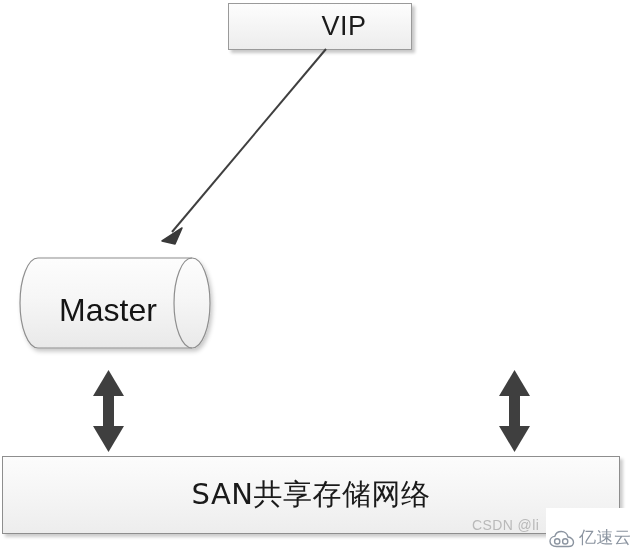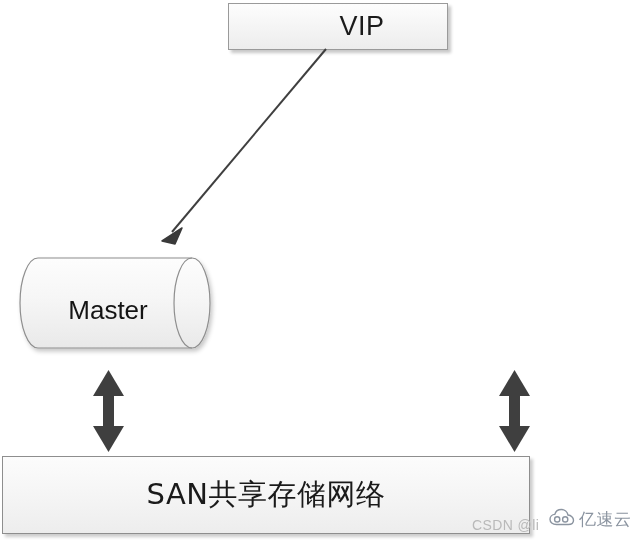--- a/index.html
+++ b/index.html
@@ -14,21 +14,21 @@
     background: #ffffff;
     overflow: hidden;
     font-family: "Liberation Sans", "DejaVu Sans", sans-serif;
   }
 
   
   .vip-box {
     position: absolute;
     left: 228px;
     top: 3px;
-    width: 220px;
+    width: 184px;
     height: 47px;
     border: 1px solid #9a9a9a;
     background: linear-gradient(180deg, #fdfdfd 0%, #f4f4f4 55%, #ededed 100%);
     box-shadow: 3px 3px 3px rgba(0,0,0,0.22);
     box-sizing: border-box;
     display: flex;
     align-items: center;
     justify-content: center;
     padding-left: 48px;
   }
@@ -52,33 +52,33 @@
   }
   .cyl-label {
     position: absolute;
     left: 0;
     top: 0;
     width: 168px;
     height: 106px;
     display: flex;
     align-items: center;
     justify-content: center;
-    font-size: 26px;
+    font-size: 32px;
     color: #141414;
     pointer-events: none;
   }
   #cyl-master { left: 24px; top: 257px; }
   #cyl-slave  { left: 430px; top: 257px; }
 
   
   .san-bar {
     position: absolute;
     left: 2px;
     top: 456px;
-    width: 528px;
+    width: 618px;
     height: 78px;
     border: 1px solid #8e8e8e;
     background: linear-gradient(180deg, #fcfcfc 0%, #f5f5f5 50%, #ededed 100%);
     box-shadow: 3px 3px 3px rgba(0,0,0,0.20);
     box-sizing: border-box;
     display: flex;
     align-items: center;
     justify-content: center;
   }
   .san-label {
@@ -109,21 +109,21 @@
     white-space: nowrap;
   }
   .ysy-wm {
     position: absolute;
     left: 546px;
     top: 508px;
     width: 94px;
     height: 41px;
     background: #ffffff;
     display: flex;
-    align-items: flex-start;
+    align-items: flex-end;
     gap: 4px;
     padding-left: 3px;
     box-sizing: border-box;
   }
   .ysy-text {
     font-size: 17px;
     color: #8b94a0;
     font-family: "DejaVu Sans", "Liberation Sans", sans-serif;
     letter-spacing: 0.5px;
   }

